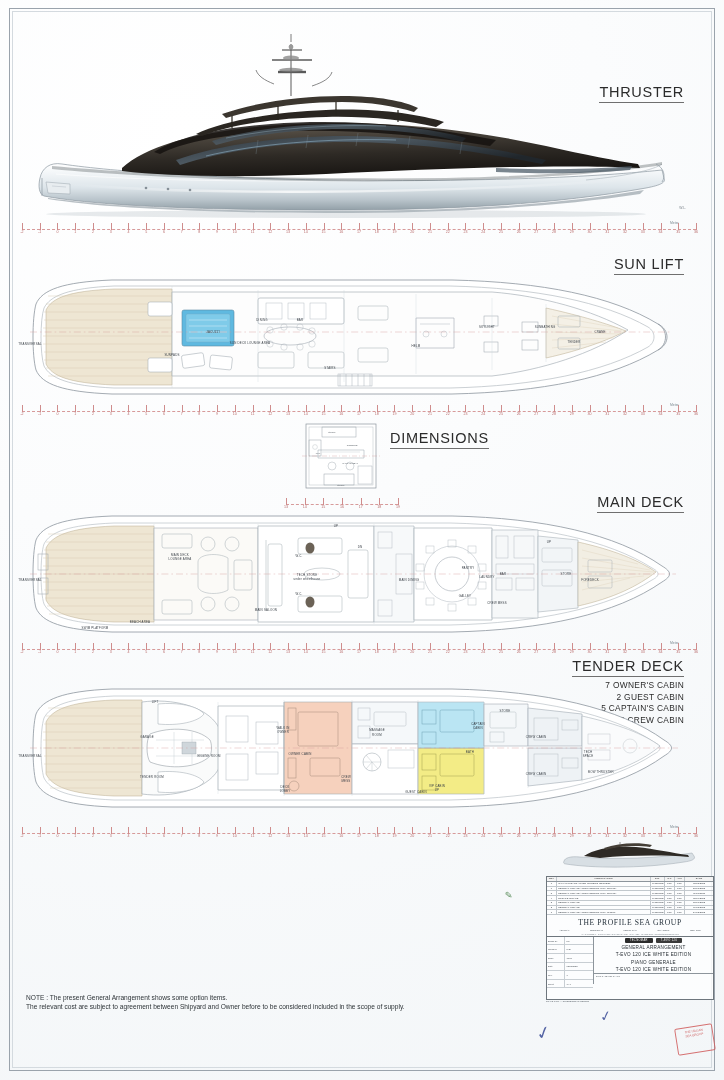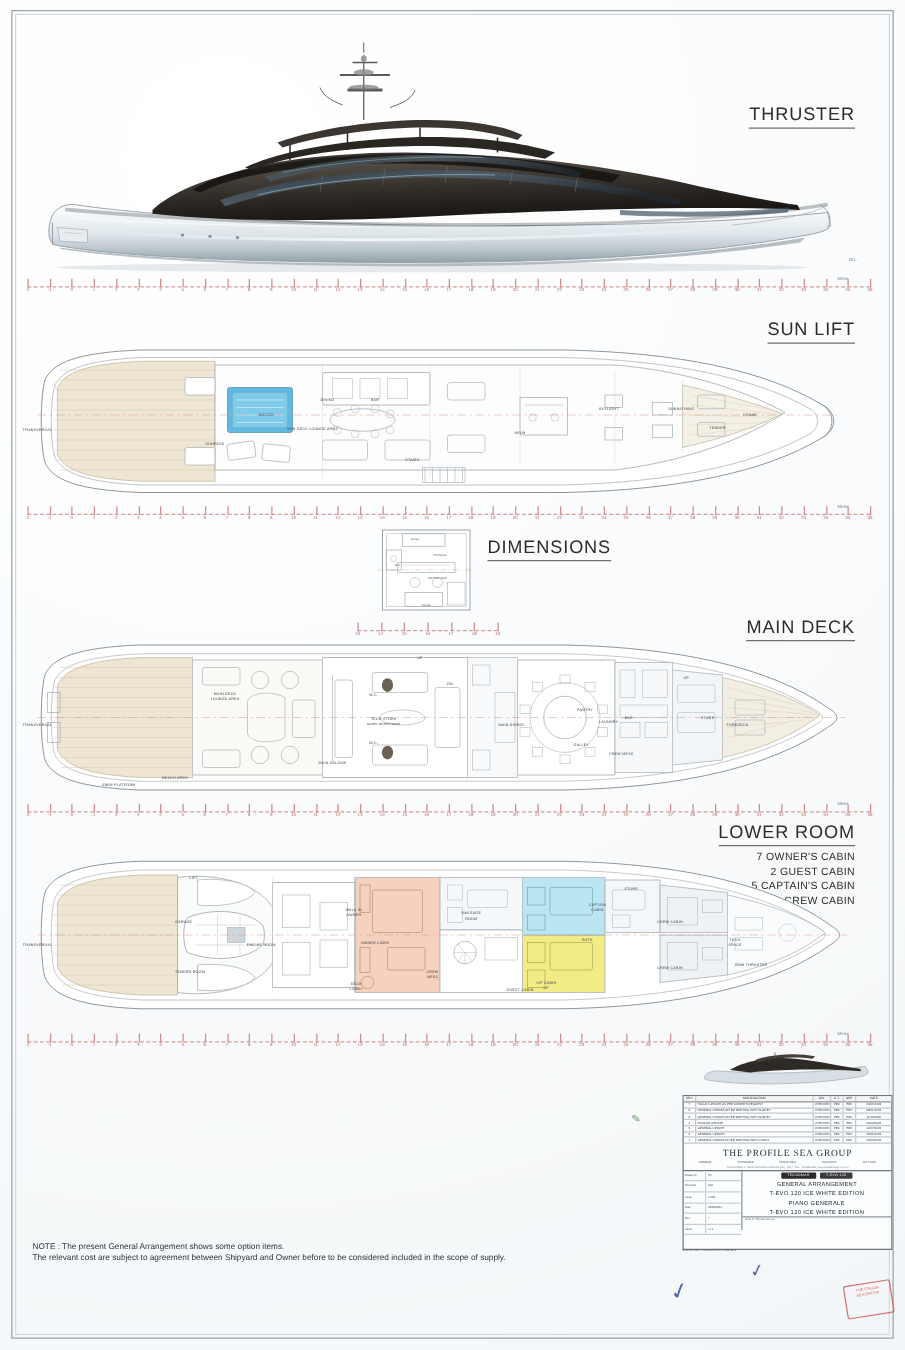--- a/index.html
+++ b/index.html
@@ -757,21 +757,21 @@
       <div class="lb" style="left: 620.789px;">33</div>
       <div class="tk" style="left: 638.526px;"></div>
       <div class="lb" style="left: 638.526px;">34</div>
       <div class="tk" style="left: 656.263px;"></div>
       <div class="lb" style="left: 656.263px;">35</div>
       <div class="tk" style="left: 674px;"></div>
       <div class="lb" style="left: 674px;">36</div>
       <div class="meter" style="left: 648px;">Meter</div>
     </div>
 
-  <div class="sec-title" style="right:40px;top:658px;">LOWER ROOM</div>
+  <div class="sec-title" style="right:40px;top:658px;">TENDER DECK</div>
 
   <div id="cabin-list">
     <div>7 OWNER'S CABIN</div>
     <div>2 GUEST CABIN</div>
     <div>5 CAPTAIN'S CABIN</div>
     <div>2 CREW CABIN</div>
   </div>
 
   <div class="deck" id="deck-lower" style="left:22px;top:682px;width:660px;height:132px;">
     <svg width="660" height="132" viewBox="0 0 660 132">

